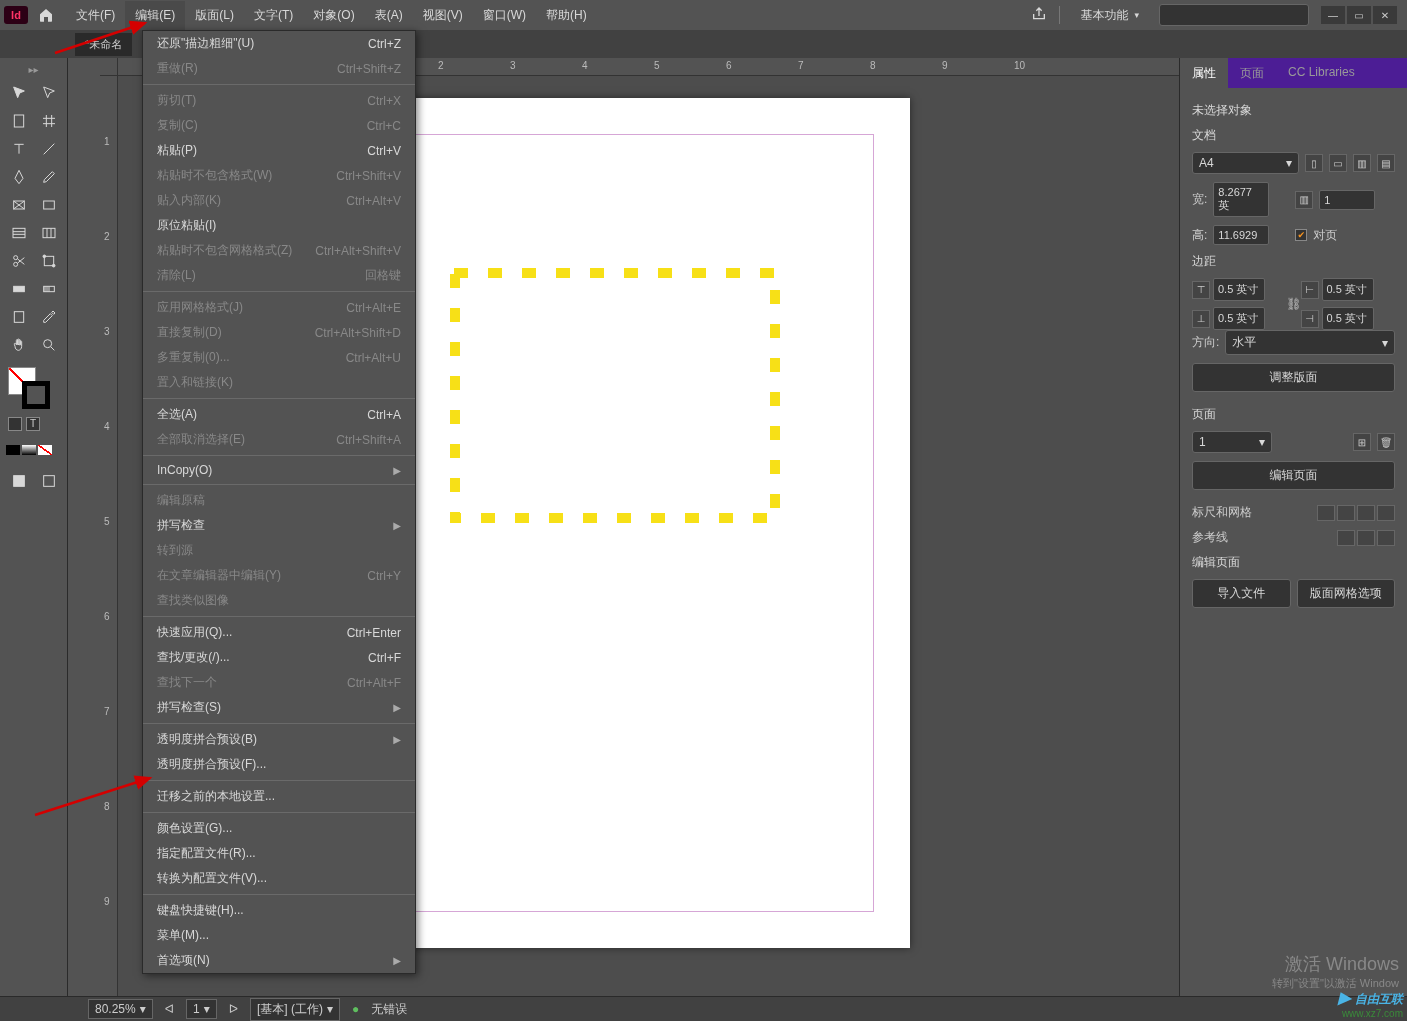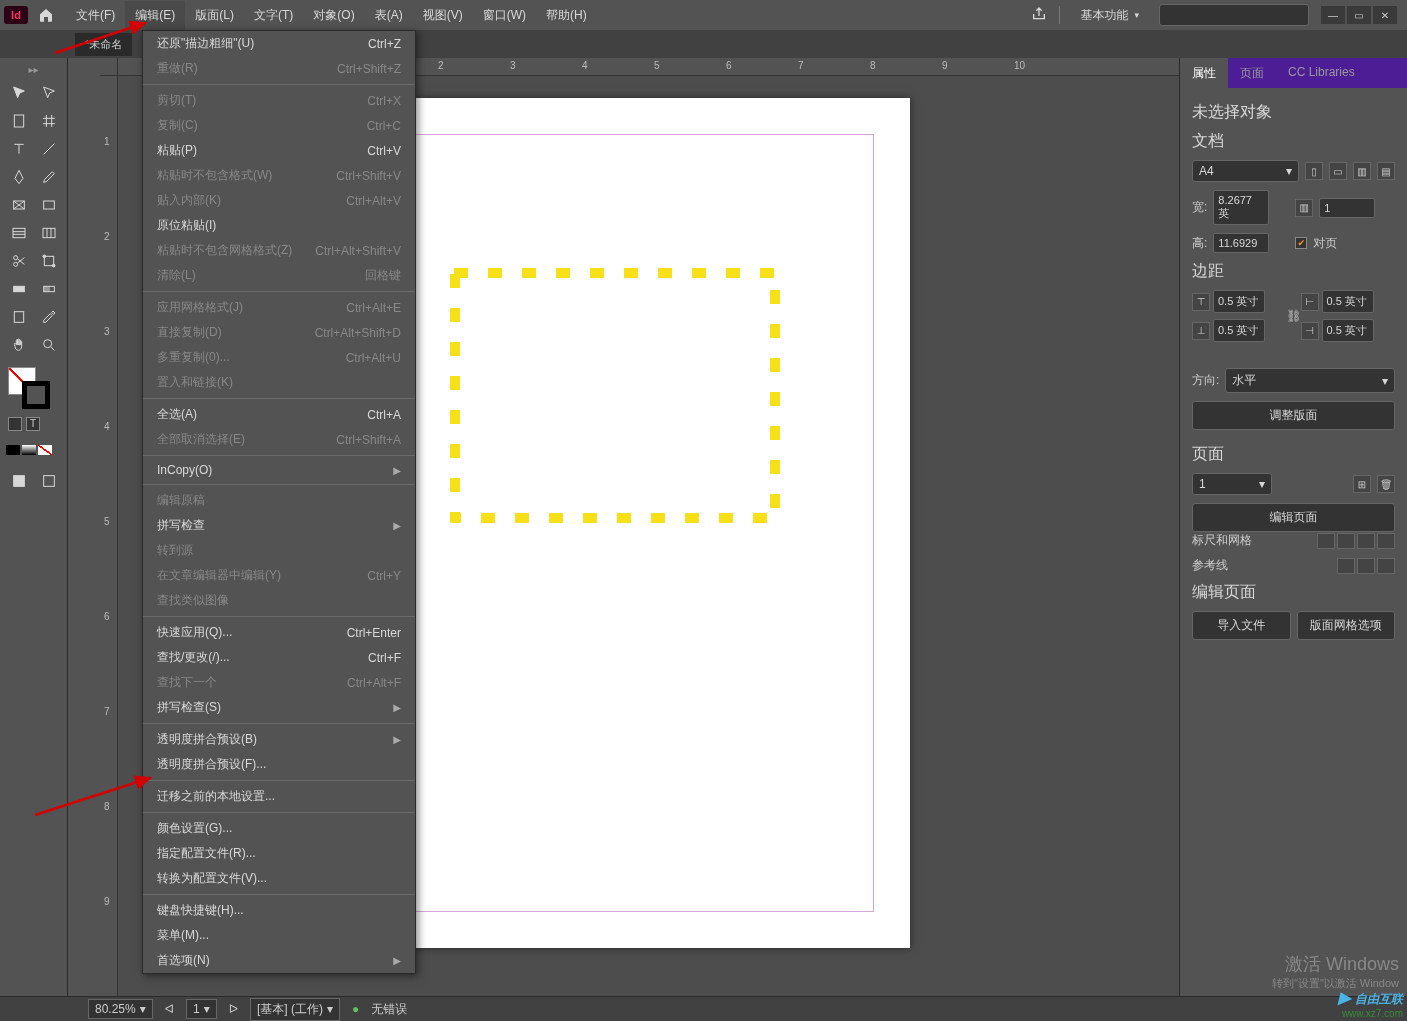--- a/index.html
+++ b/index.html
@@ -44,21 +44,21 @@
 .dmenu-item{display:flex;justify-content:space-between;align-items:center;padding:4px 14px;color:#d8d8d8;cursor:pointer;font-size:12px}
 .dmenu-item.disabled{color:#888}
 .dmenu-sep{height:1px;background:#6a6a6a;margin:3px 0}
 .dmenu-arrow{color:#aaa;font-size:10px}
 .right-panel{width:228px;background:#535353;border-left:1px solid #2a2a2a;display:flex;flex-direction:column}
 .panel-tabs{display:flex;background:#4c1d95;height:30px}
 .ptab{padding:7px 12px;color:#999;cursor:pointer;font-size:12px}
 .ptab.active{background:#535353;color:#fff}
 .panel-body{padding:10px 12px;flex:1;overflow:auto}
 .panel-row{display:flex;align-items:center;gap:6px;margin-bottom:8px;font-size:11px;color:#ccc}
-.panel-label{color:#d8d8d8;font-size:16px;margin-bottom:8px;margin-top:4px}
+.panel-label{color:#d8d8d8;font-size:12px;margin-bottom:8px;margin-top:4px}
 .psel{background:#333;border:1px solid #666;color:#d8d8d8;padding:3px 6px;border-radius:3px;font-size:11px;flex:1;display:flex;justify-content:space-between;align-items:center}
 .pinput{background:#333;border:1px solid #666;color:#d8d8d8;padding:3px 4px;width:50px;font-size:11px;border-radius:2px}
 .picon{width:18px;height:18px;background:#444;border:1px solid #666;display:flex;align-items:center;justify-content:center;font-size:10px;color:#ccc}
 .pbtn{background:#333;border:1px solid #666;color:#d8d8d8;padding:5px 10px;border-radius:3px;text-align:center;cursor:pointer;font-size:12px}
 .pbtn-full{width:100%}
 .checkbox{width:12px;height:12px;background:#333;border:1px solid #888;display:inline-flex;align-items:center;justify-content:center;color:#f7931e;font-size:9px}
 .statusbar{position:absolute;bottom:0;left:0;right:0;height:24px;background:#414141;display:flex;align-items:center;padding:12px 8px;gap:12px;color:#ccc;font-size:11px;border-top:1px solid #2a2a2a}
 .status-sel{background:#333;border:1px solid #666;padding:2px 6px;color:#ccc;display:flex;align-items:center;gap:4px}
 .arrow-annotation{position:absolute;pointer-events:none;z-index:200}
 .watermark{position:absolute;right:8px;bottom:30px;text-align:right;z-index:50}
@@ -362,42 +362,42 @@
         <div class="margin-input">
             <div class="picon">⊥</div>
             <div class="pinput" style="width:52px">0.5 英寸</div>
           </div>
         <div class="margin-input">
             <div class="picon">⊣</div>
             <div class="pinput" style="width:52px">0.5 英寸</div>
           </div>
         <div class="link-icon">⛓</div>
       </div>
-      <div class="panel-row" style="margin-top:26px">
+      <div class="panel-row" style="margin-top:0">
         <span>方向:</span>
         <div class="psel">
             <span>水平</span>
             <span>▾</span>
           </div>
       </div>
       <div class="pbtn pbtn-full">调整版面</div>
 
       <div class="panel-label" style="margin-top:14px">页面</div>
       <div class="panel-row">
         <div class="psel" style="flex:0 0 80px">
             <span>1</span>
             <span>▾</span>
           </div>
         <div style="flex:1"></div>
         <div class="picon">⊞</div>
         <div class="picon">🗑</div>
       </div>
       <div class="pbtn pbtn-full">编辑页面</div>
 
-      <div class="panel-row" style="justify-content:space-between">
+      <div class="panel-row" style="margin-top:14px;justify-content:space-between">
         <span>标尺和网格</span>
         <div class="grid-icons">
           <div class="grid-ico"></div>
           <div class="grid-ico"></div>
           <div class="grid-ico"></div>
           <div class="grid-ico"></div>
         </div>
       </div>
       <div class="panel-row" style="justify-content:space-between">
         <span>参考线</span>

